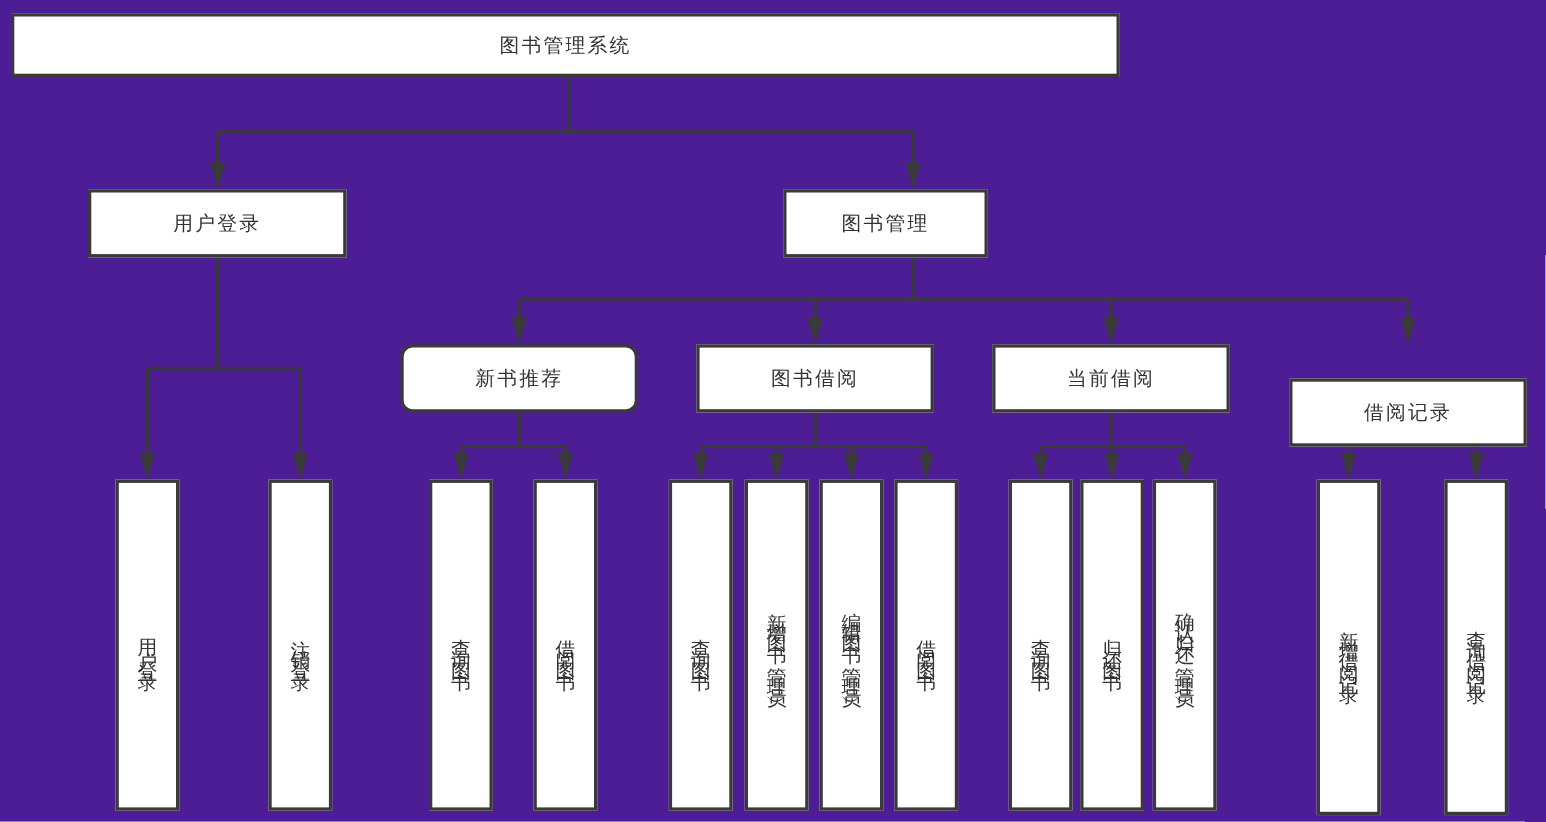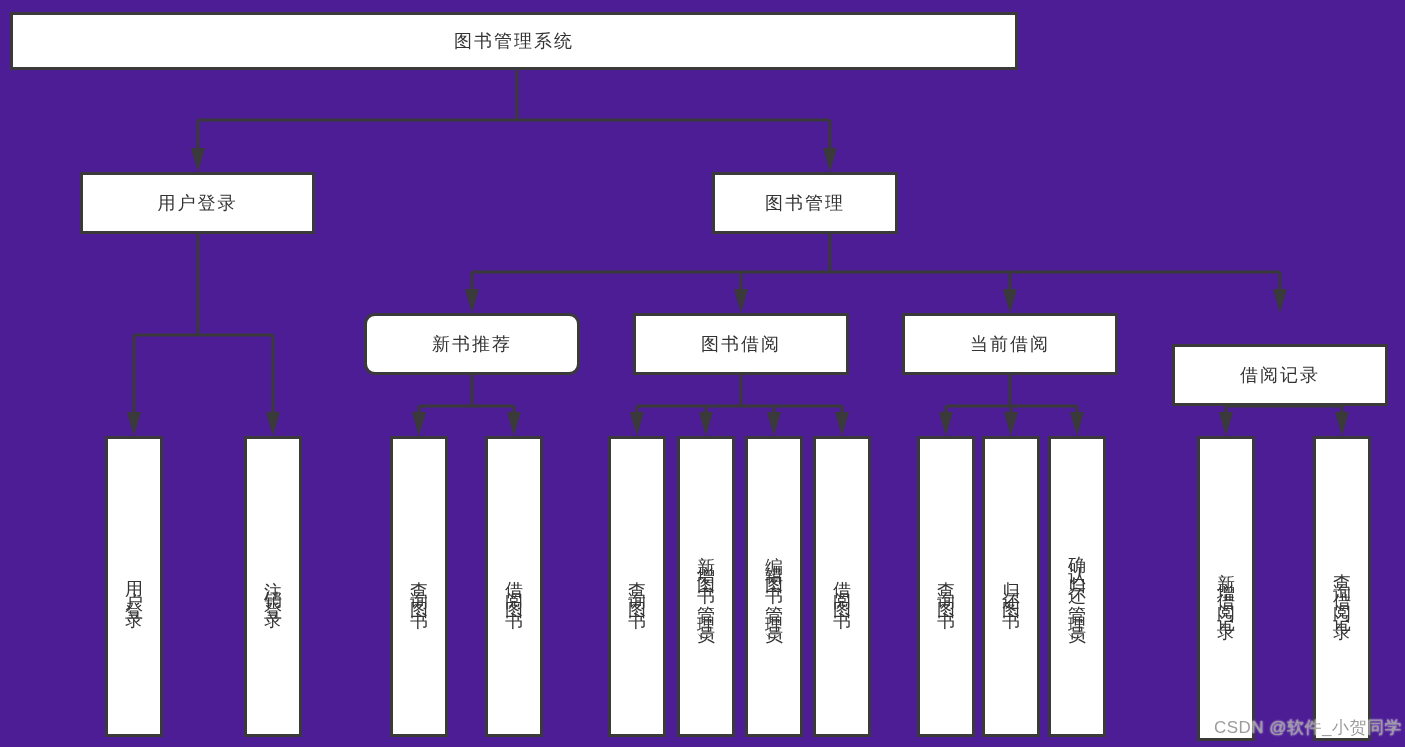--- a/index.html
+++ b/index.html
@@ -144,14 +144,13 @@
     <span class="vtext">确认归还（管理员）</span>
   </div>
 
   <div class="node vbox" style="left:1197px;top:436px;width:58px;height:305px;">
     <span class="vtext">新增借阅记录</span>
   </div>
   <div class="node vbox" style="left:1313px;top:436px;width:58px;height:305px;">
     <span class="vtext">查询借阅记录</span>
   </div>
 
-  <div id="watermark">CSDN @软件_小贺同学</div>
 </div>
 
 </body></html>

